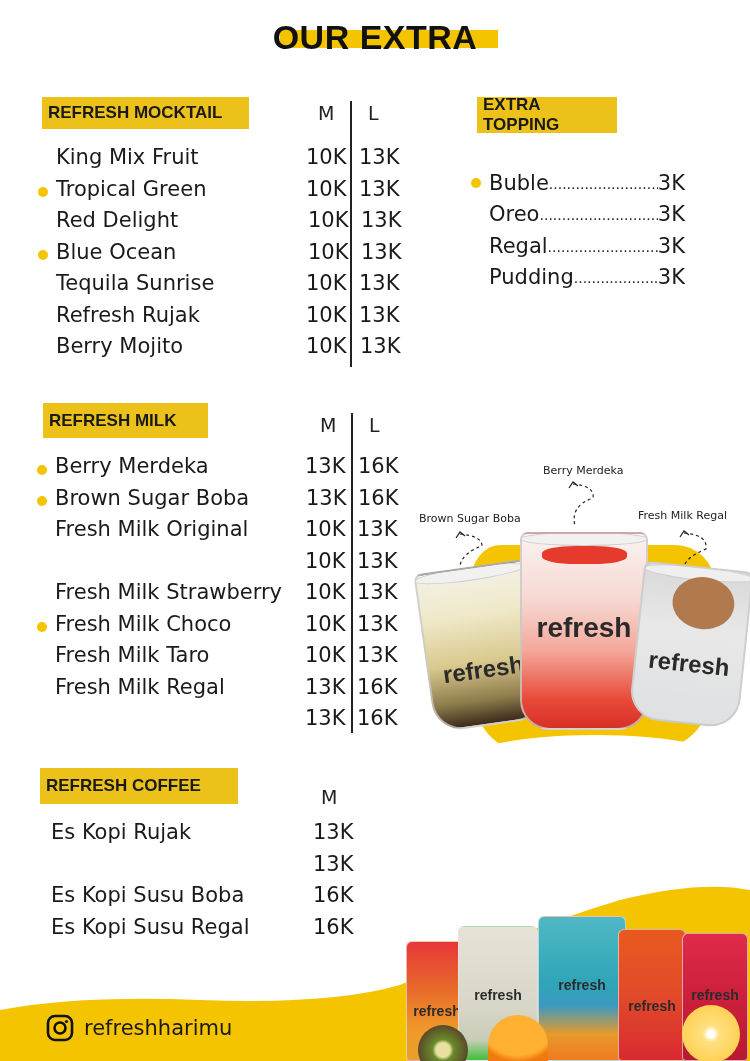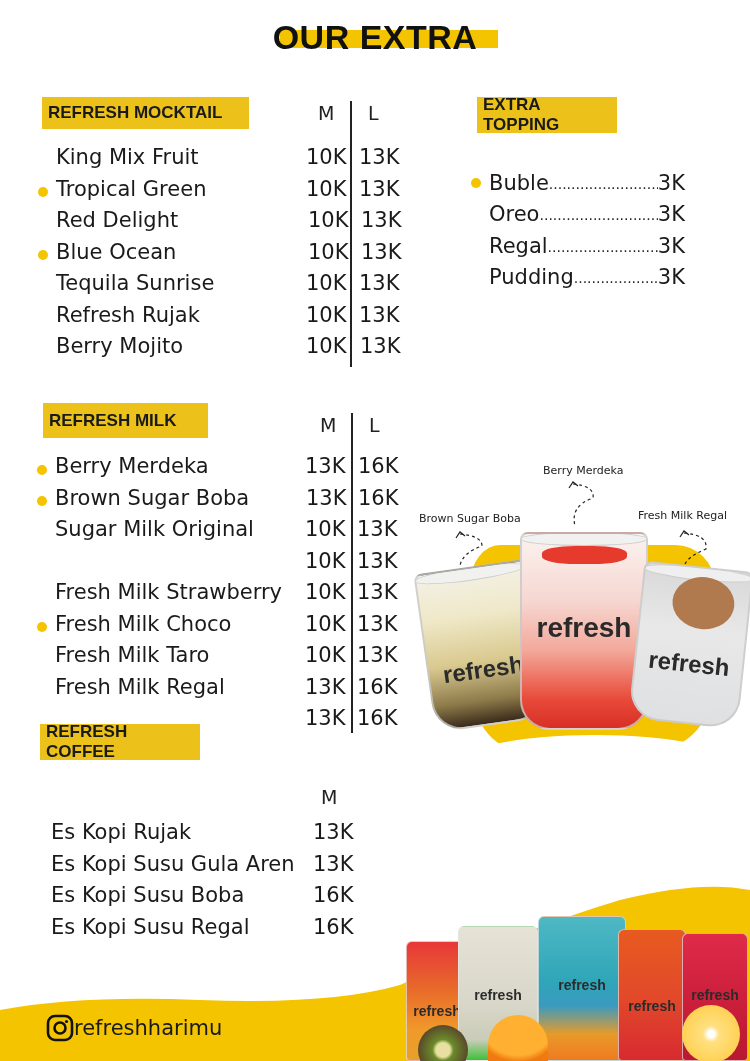--- a/index.html
+++ b/index.html
@@ -32,21 +32,21 @@
   .photo-blob { position: absolute; left: 470px; top: 545px; width: 245px; height: 205px; background: #f5c400; border-radius: 30px 40px 60px 50px / 40px 40px 70px 70px; }
   .photo-blob-bottom { position: absolute; left: 455px; top: 735px; width: 280px; height: 30px; background: #fff; border-radius: 50% 50% 0 0 / 100% 100% 0 0; }
   .cup { position: absolute; border-radius: 8px 8px 30px 30px; overflow: hidden; border: 2px solid rgba(200,200,200,0.8); }
   .cup .lid { position: absolute; left: -2px; right: -2px; top: -2px; height: 14px; background: rgba(240,240,240,0.95); border-radius: 50%; border: 1px solid #ccc; }
   .cup .brand { position: absolute; left: 0; right: 0; text-align: center; font-family: "Liberation Sans", sans-serif; font-weight: 700; color: #2a2a2a; }
   .photo-label { position: absolute; font-size: 11px; color: #222; white-space: nowrap; }
   .dash-arrow { position: absolute; }
 
   
   .wave { position: absolute; left: 0; top: 870px; width: 750px; height: 191px; }
-  .footer-ig { position: absolute; left: 46px; top: 1014px; display: flex; align-items: center; }
+  .footer-ig { position: absolute; left: 46px; top: 1014px; display: flex; align-items: center; gap: 10px; }
   .footer-ig .handle { font-size: 21px; color: #1a1a1a; }
 
   .drinks { position: absolute; left: 400px; top: 915px; width: 350px; height: 146px; }
   .drink { position: absolute; bottom: 0; border-radius: 6px 6px 4px 4px; overflow: hidden; border: 1px solid rgba(230,230,230,0.7); }
   .drink .dbrand { position: absolute; left: 0; right: 0; top: 52%; text-align: center; font-family: "Liberation Sans", sans-serif; font-weight: 700; font-size: 14px; color: #2b2b2b; }
   .fruit { position: absolute; border-radius: 50%; }
 </style>
 </head>
 <body>
 
@@ -137,21 +137,21 @@
       <span class="pm" style="left:250px;">13K</span>
       <span class="pl" style="left:303px;">16K</span>
     </li>
   <li class="menu-row">
       <span class="bullet"></span>
       <span class="name">Brown Sugar Boba</span>
       <span class="pm" style="left:251px;">13K</span>
       <span class="pl" style="left:303px;">16K</span>
     </li>
   <li class="menu-row">
-      <span class="name">Sugar Milk Original</span>
+      <span class="name">Fresh Milk Original</span>
       <span class="pm" style="left:250px;">10K</span>
       <span class="pl" style="left:302px;">13K</span>
     </li>
   <li class="menu-row">
       <span class="pm" style="left:250px;">10K</span>
       <span class="pl" style="left:302px;">13K</span>
     </li>
   <li class="menu-row">
       <span class="name">Fresh Milk Strawberry</span>
       <span class="pm" style="left:250px;">10K</span>
@@ -207,30 +207,29 @@
   <div class="lid"></div>
   <div style="position:absolute; left:20px; top:12px; width:85px; height:18px; background:#e53a2c; border-radius:40%;"></div>
   <div class="brand" style="top:78px; font-size:28px;">refresh</div>
 </div>
 <div class="cup" style="left:636px; top:566px; width:110px; height:158px; background: linear-gradient(180deg,#d8d8d8 0%,#e8e8e8 40%,#dfe0e2 100%); transform: rotate(6deg);">
   <div class="lid"></div>
   <div style="position:absolute; left:30px; top:8px; width:62px; height:52px; background:#b07a4e; border-radius:50%;"></div>
   <div class="brand" style="top:82px; font-size:24px;">refresh</div>
 </div>
 
-<div class="section-badge" style="left:40px; top:724px; width:160px; height:36px;">REFRESH COFFEE</div>
+<div class="section-badge" style="left:40px; top:768px; width:198px; height:36px;">REFRESH COFFEE</div>
 <div class="col-head" style="left:321px; top:786px;">M</div>
 
 <ul class="menu-list" style="left:51px; top:820px;">
   <li class="menu-row">
       <span class="name">Es Kopi Rujak</span>
       <span class="pm" style="left:262px;">13K</span>
     </li>
   <li class="menu-row">
-      <span class="name">Es Kopi Susu Gula Aren</span>
       <span class="pm" style="left:262px;">13K</span>
     </li>
   <li class="menu-row">
       <span class="name">Es Kopi Susu Boba</span>
       <span class="pm" style="left:262px;">16K</span>
     </li>
   <li class="menu-row">
       <span class="name">Es Kopi Susu Regal</span>
       <span class="pm" style="left:262px;">16K</span>
     </li>

